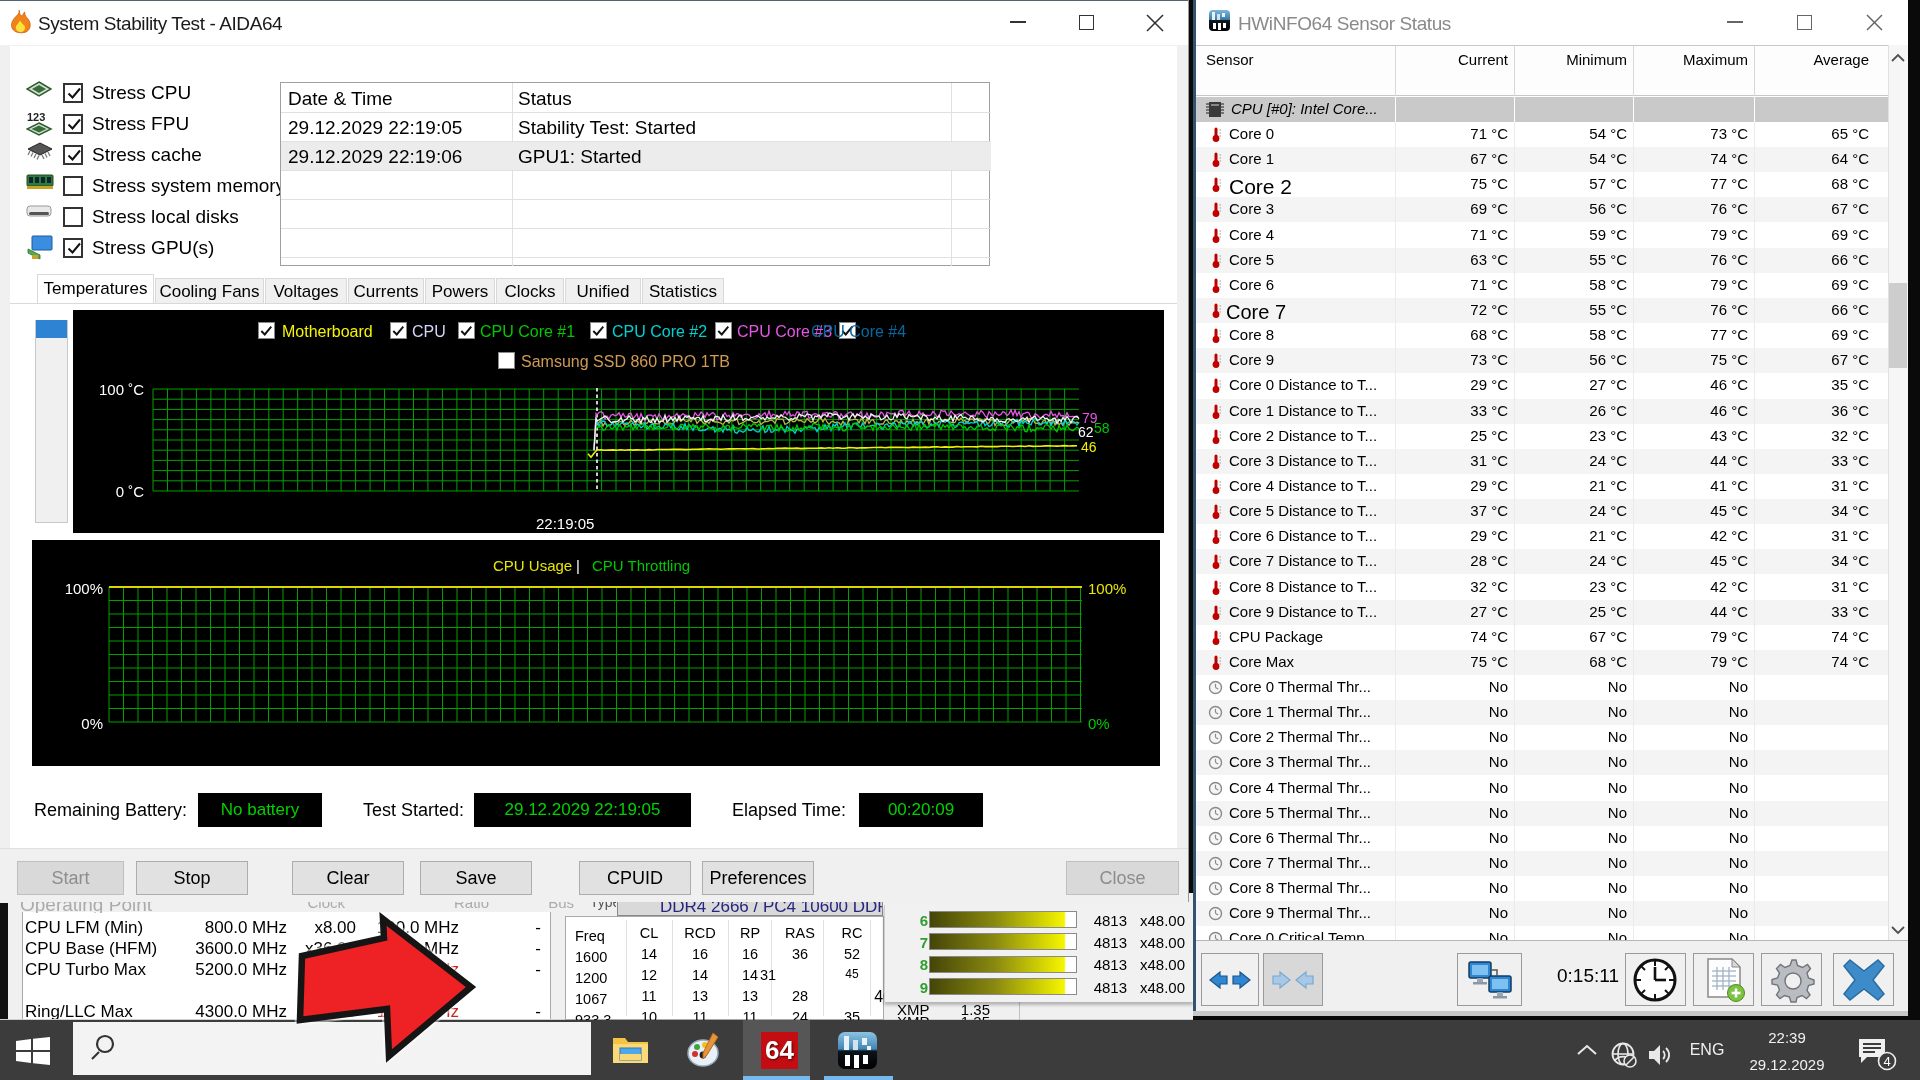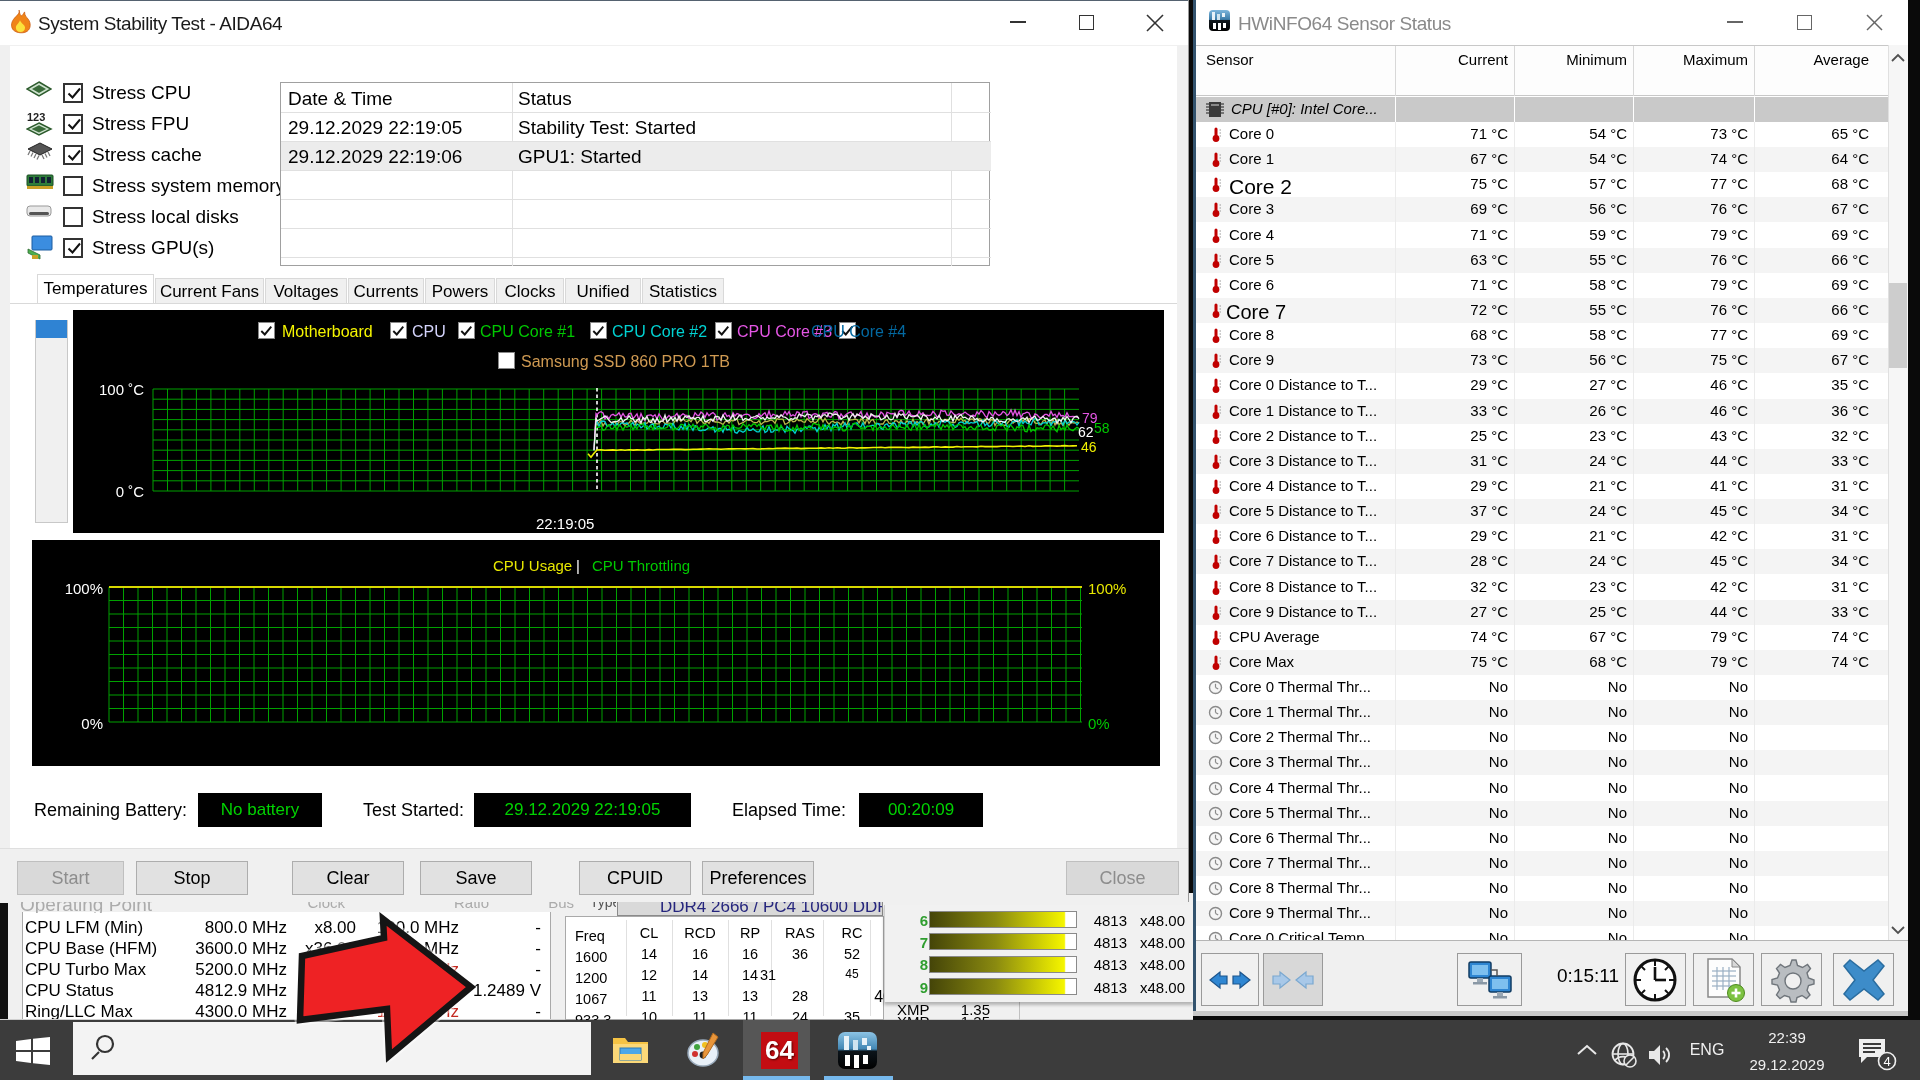--- a/index.html
+++ b/index.html
@@ -32,27 +32,20 @@
       <div style="position:absolute;right:195px;top:1px;font-size:17px;color:#000">x36.00</div>
       <div style="position:absolute;right:92px;top:1px;font-size:17px;color:#000">100.0 MHz</div>
       <div style="position:absolute;right:10px;top:1px;font-size:17px;color:#000">-</div>
     </div>
 <div style="position:absolute;left:22px;top:959px;width:529px;height:21px">
       <div style="position:absolute;left:3px;top:1px;font-size:17px">CPU Turbo Max</div>
       <div style="position:absolute;right:264px;top:1px;font-size:17px">5200.0 MHz</div>
       <div style="position:absolute;right:195px;top:1px;font-size:17px;color:#c42a21">x52.00</div>
       <div style="position:absolute;right:92px;top:1px;font-size:17px;color:#c42a21">100.0 MHz</div>
       <div style="position:absolute;right:10px;top:1px;font-size:17px;color:#000">-</div>
-    </div>
-<div style="position:absolute;left:22px;top:980px;width:529px;height:21px">
-      <div style="position:absolute;left:3px;top:1px;font-size:17px">CPU Status</div>
-      <div style="position:absolute;right:264px;top:1px;font-size:17px">4812.9 MHz</div>
-      <div style="position:absolute;right:195px;top:1px;font-size:17px;color:#c42a21">x48.00</div>
-      <div style="position:absolute;right:92px;top:1px;font-size:17px;color:#c42a21">100.3 MHz</div>
-      <div style="position:absolute;right:10px;top:1px;font-size:17px;color:#000">1.2489 V</div>
     </div>
 <div style="position:absolute;left:22px;top:1001px;width:529px;height:21px">
       <div style="position:absolute;left:3px;top:1px;font-size:17px">Ring/LLC Max</div>
       <div style="position:absolute;right:264px;top:1px;font-size:17px">4300.0 MHz</div>
       <div style="position:absolute;right:195px;top:1px;font-size:17px;color:#c42a21">x43.00</div>
       <div style="position:absolute;right:92px;top:1px;font-size:17px;color:#c42a21">100.0 MHz</div>
       <div style="position:absolute;right:10px;top:1px;font-size:17px;color:#000">-</div>
     </div>
 <div class="abs" style="left:0px;top:1019px;width:1193px;height:2px;background:#d0d0d0"></div>
 
@@ -222,21 +215,21 @@
  <div style="position:absolute;left:237px;top:63px;font-size:19px">GPU1: Started</div>
  <div style="position:absolute;left:0;top:29px;width:710px;height:1px;background:#e0e0e0"></div>
  <div style="position:absolute;left:0;top:58px;width:710px;height:1px;background:#e0e0e0"></div>
  <div style="position:absolute;left:0;top:87px;width:710px;height:1px;background:#e0e0e0"></div>
  <div style="position:absolute;left:0;top:116px;width:710px;height:1px;background:#e0e0e0"></div>
  <div style="position:absolute;left:0;top:145px;width:710px;height:1px;background:#e0e0e0"></div>
  <div style="position:absolute;left:0;top:174px;width:710px;height:1px;background:#e0e0e0"></div>
 </div>
 
 <div style="position:absolute;left:37px;top:274px;width:117px;height:29px;background:#fff;border:1px solid #d9d9d9;border-bottom:none;z-index:3;text-align:center;font-size:17px;padding-top:4px">Temperatures</div>
-<div style="position:absolute;left:155px;top:278px;width:109px;height:25px;background:#f0f0f0;border:1px solid #d9d9d9;border-bottom:none;z-index:2;text-align:center;font-size:17px;padding-top:3px">Current Fans</div>
+<div style="position:absolute;left:155px;top:278px;width:109px;height:25px;background:#f0f0f0;border:1px solid #d9d9d9;border-bottom:none;z-index:2;text-align:center;font-size:17px;padding-top:3px">Cooling Fans</div>
 <div style="position:absolute;left:265px;top:278px;width:82px;height:25px;background:#f0f0f0;border:1px solid #d9d9d9;border-bottom:none;z-index:2;text-align:center;font-size:17px;padding-top:3px">Voltages</div>
 <div style="position:absolute;left:348px;top:278px;width:76px;height:25px;background:#f0f0f0;border:1px solid #d9d9d9;border-bottom:none;z-index:2;text-align:center;font-size:17px;padding-top:3px">Currents</div>
 <div style="position:absolute;left:425px;top:278px;width:70px;height:25px;background:#f0f0f0;border:1px solid #d9d9d9;border-bottom:none;z-index:2;text-align:center;font-size:17px;padding-top:3px">Powers</div>
 <div style="position:absolute;left:496px;top:278px;width:68px;height:25px;background:#f0f0f0;border:1px solid #d9d9d9;border-bottom:none;z-index:2;text-align:center;font-size:17px;padding-top:3px">Clocks</div>
 <div style="position:absolute;left:565px;top:278px;width:76px;height:25px;background:#f0f0f0;border:1px solid #d9d9d9;border-bottom:none;z-index:2;text-align:center;font-size:17px;padding-top:3px">Unified</div>
 <div style="position:absolute;left:642px;top:278px;width:82px;height:25px;background:#f0f0f0;border:1px solid #d9d9d9;border-bottom:none;z-index:2;text-align:center;font-size:17px;padding-top:3px">Statistics</div>
   <div class="abs" style="left:10px;top:303px;width:1167px;height:1px;background:#d9d9d9;z-index:1"></div>
 
   <div class="abs" style="left:35px;top:320px;width:33px;height:203px;background:#f0f0f0;border:1px solid #c8c8c8"></div>
   <div class="abs" style="left:36px;top:320px;width:31px;height:18px;background:#2f83d3"></div>
@@ -816,21 +809,21 @@
       <div style="position:absolute;right:19px;top:3px;font-size:15px">33 °C</div>
     </div>
 <div style="position:absolute;left:1196px;top:625px;width:692px;height:25px;background:#ffffff">
       <svg width="12" height="17" viewBox="0 0 12 17" style="position:absolute;left:14px;top:4px">
         <line x1="6" y1="3" x2="6" y2="11" stroke="#c00000" stroke-width="3" stroke-linecap="round"></line>
         <circle cx="6" cy="12.5" r="3.4" fill="#c00000"></circle>
         <line x1="9.5" y1="4" x2="11" y2="4" stroke="#999" stroke-width="1"></line>
         <line x1="9.5" y1="7" x2="11" y2="7" stroke="#999" stroke-width="1"></line>
         <line x1="9.5" y1="10" x2="11" y2="10" stroke="#999" stroke-width="1"></line>
       </svg>
-      <div style="position:absolute;left:33px;top:3px;font-size:15px;color:#000">CPU Average</div>
+      <div style="position:absolute;left:33px;top:3px;font-size:15px;color:#000">CPU Package</div>
       <div style="position:absolute;right:380px;top:3px;font-size:15px">74 °C</div>
       <div style="position:absolute;right:261px;top:3px;font-size:15px">67 °C</div>
       <div style="position:absolute;right:140px;top:3px;font-size:15px">79 °C</div>
       <div style="position:absolute;right:19px;top:3px;font-size:15px">74 °C</div>
     </div>
 <div style="position:absolute;left:1196px;top:650px;width:692px;height:25px;background:#f4f4f4">
       <svg width="12" height="17" viewBox="0 0 12 17" style="position:absolute;left:14px;top:4px">
         <line x1="6" y1="3" x2="6" y2="11" stroke="#c00000" stroke-width="3" stroke-linecap="round"></line>
         <circle cx="6" cy="12.5" r="3.4" fill="#c00000"></circle>
         <line x1="9.5" y1="4" x2="11" y2="4" stroke="#999" stroke-width="1"></line>

